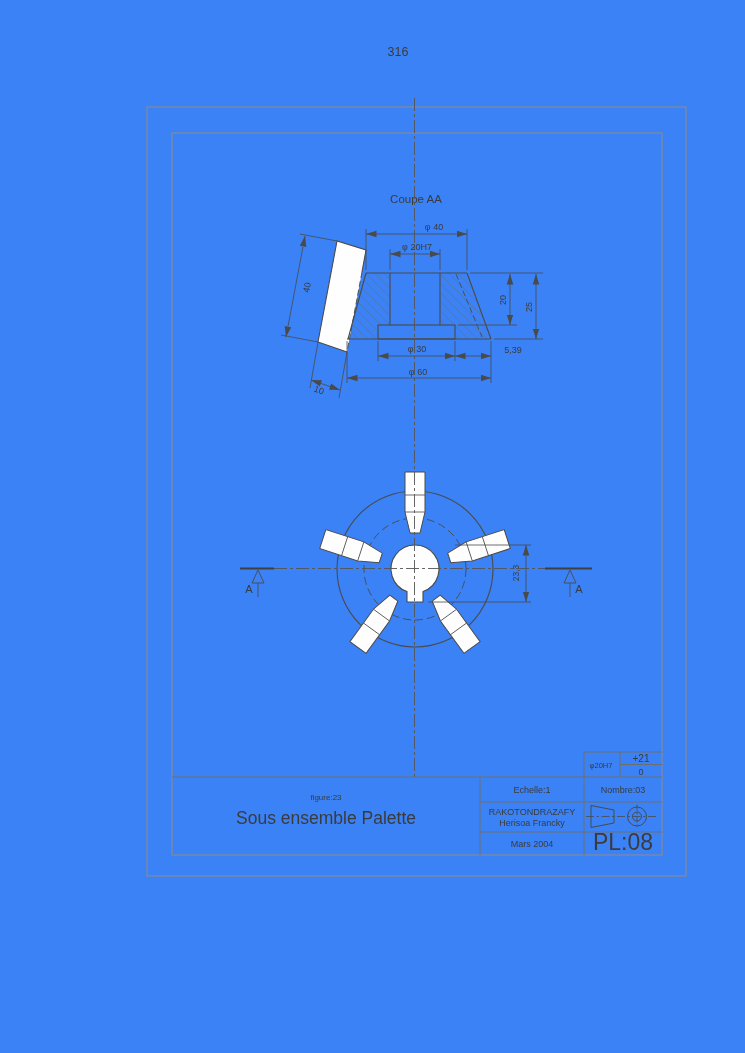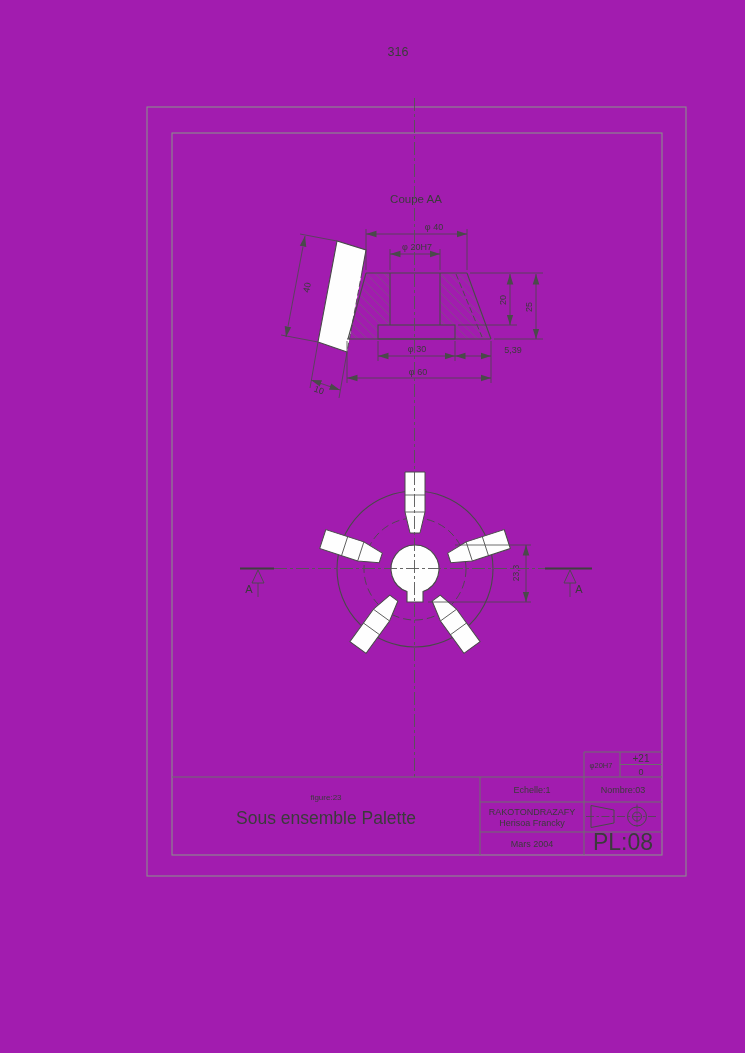--- a/index.html
+++ b/index.html
@@ -1,16 +1,16 @@
 <!DOCTYPE html>
 <html><head>
 <meta charset="utf-8">
 <style>
   html,body{margin:0;padding:0;background:#ffffff;}
-  .page{position:relative;width:745px;height:1053px;background:#a21caf;overflow:hidden;
+  .page{position:relative;width:745px;height:1053px;background:#3b82f6;overflow:hidden;
         font-family:"Liberation Sans", sans-serif;}
   svg{position:absolute;left:0;top:0;}
   text{font-family:"Liberation Sans", sans-serif;fill:#3b3b3b;}
   .thin{stroke:#4a4a4a;stroke-width:0.8;fill:none;}
   .outline{stroke:#4a4a4a;stroke-width:1.1;fill:none;}
   .frame{stroke:#8c8c8c;stroke-width:1.1;fill:none;}
   .cl{stroke:#555;stroke-width:0.9;fill:none;stroke-dasharray:13 3 3 3;}
   .hid{stroke:#4a4a4a;stroke-width:0.9;fill:none;stroke-dasharray:6 3;}
 </style>
 </head>

